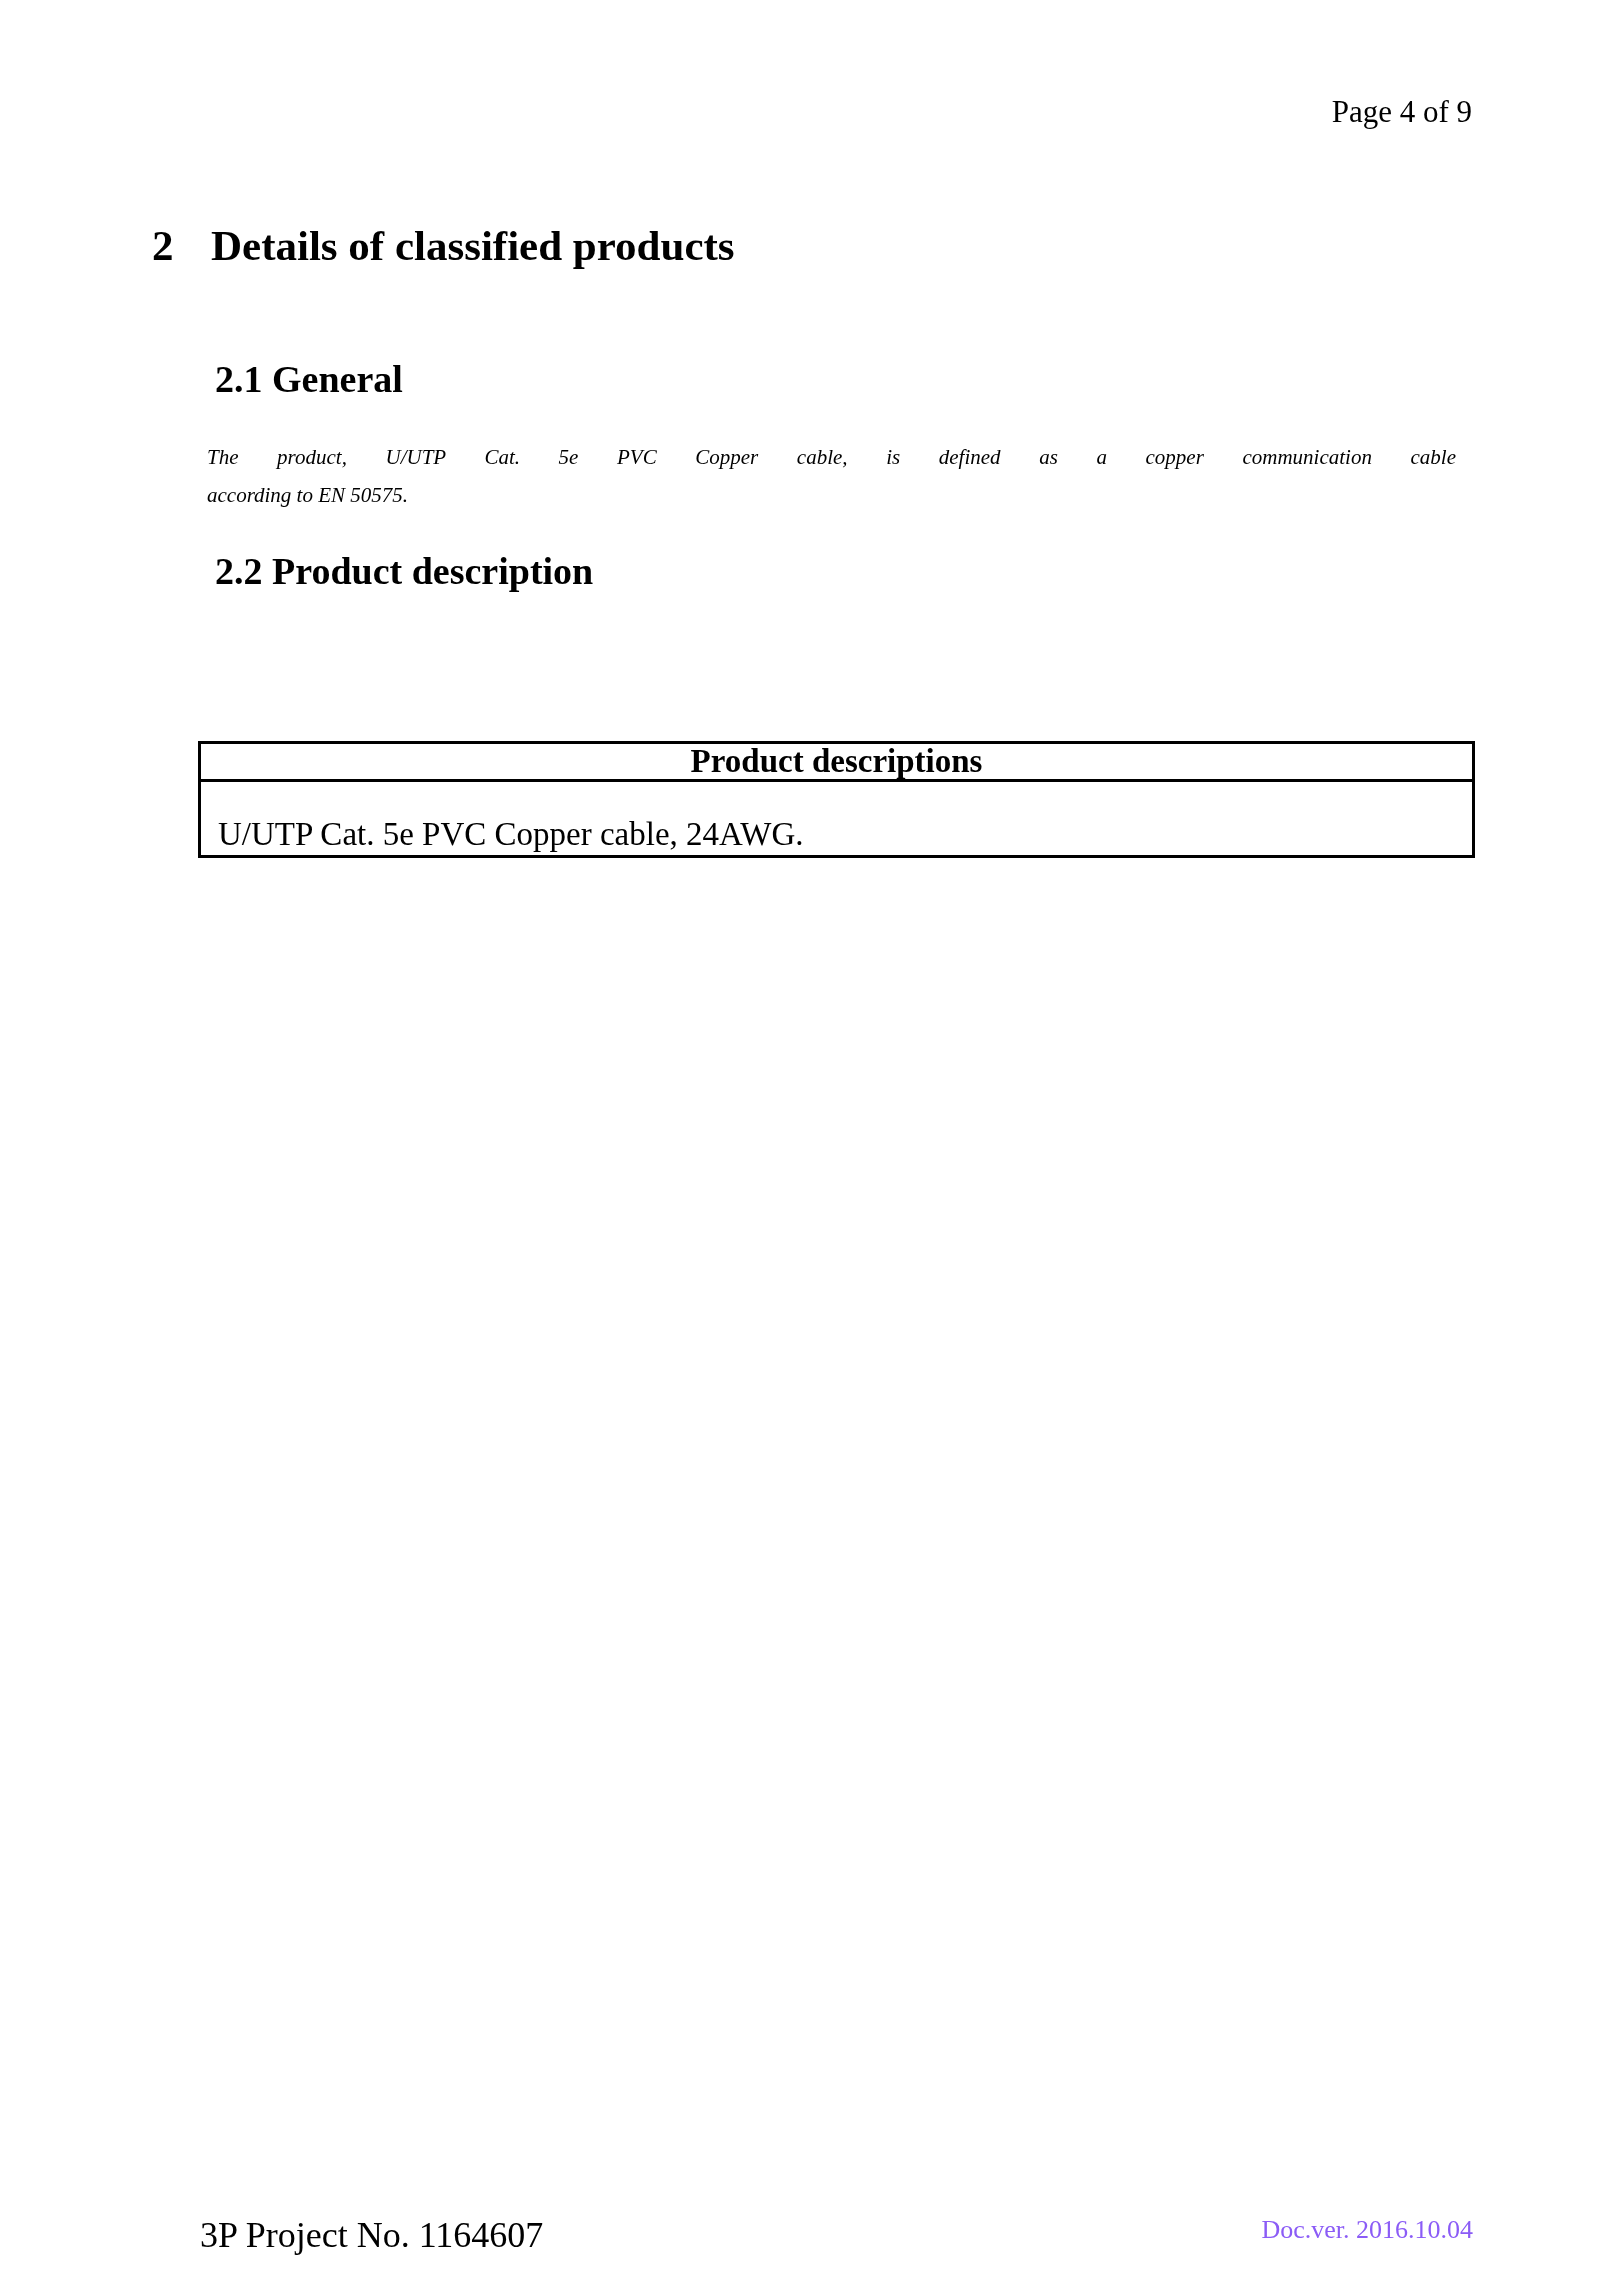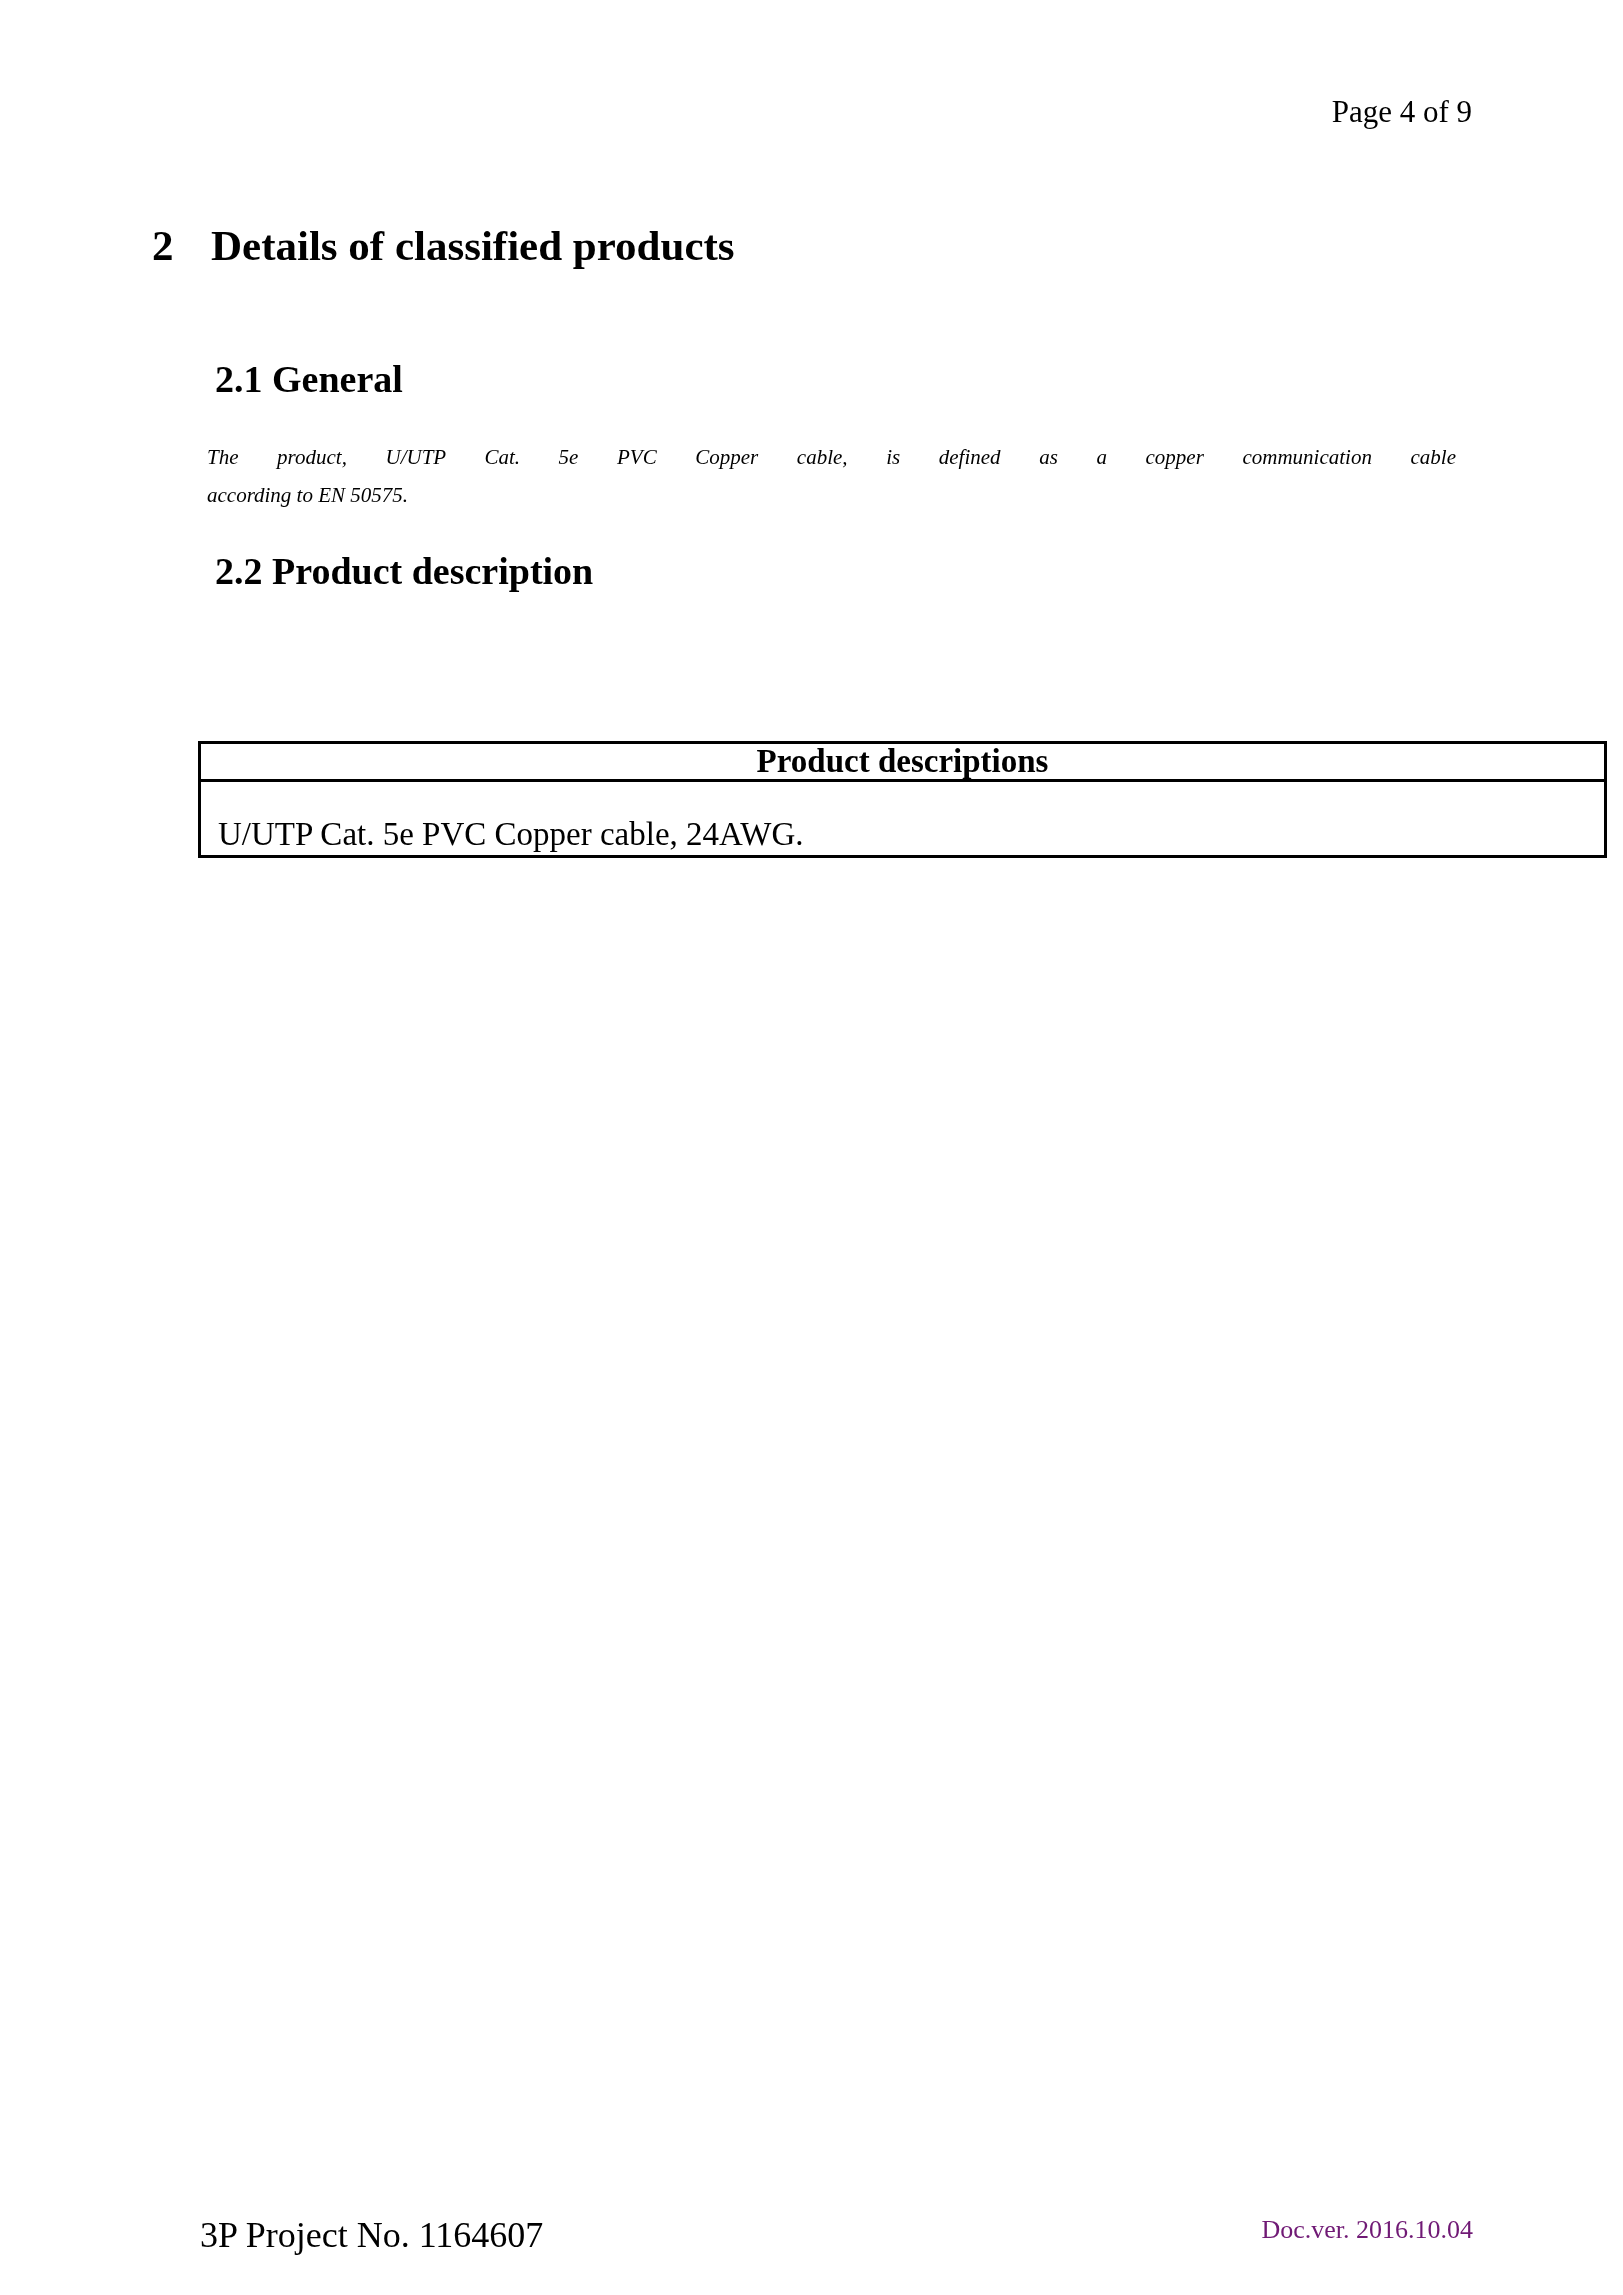--- a/index.html
+++ b/index.html
@@ -63,21 +63,21 @@
   .para-line { display: block; }
   .para-line.justified {
     text-align: justify;
     text-align-last: justify;
     white-space: nowrap;
   }
   .product-table {
     position: absolute;
     top: 710px;
     left: 198px;
-    width: 1409px;
+    width: 1277px;
     border: 3.3px solid #000000;
     background: #ffffff;
   }
   .product-table-header {
     height: 38px;
     border-bottom: 3.3px solid #000000;
     display: flex;
     align-items: center;
     justify-content: center;
     font-size: 33px;
@@ -101,21 +101,21 @@
     white-space: nowrap;
     color: #000000;
   }
   .page-footer-right {
     position: absolute;
     top: 2184px;
     right: 150px;
     font-size: 26px;
     line-height: 1.15;
     white-space: nowrap;
-    color: #701a75;
+    color: #8b5cf6;
   }
 </style>
 </head>
 <body>
 
 <div class="page">
 
   <div class="page-indicator">Page 4 of 9</div>
 
   <h1 class="doc-title">

